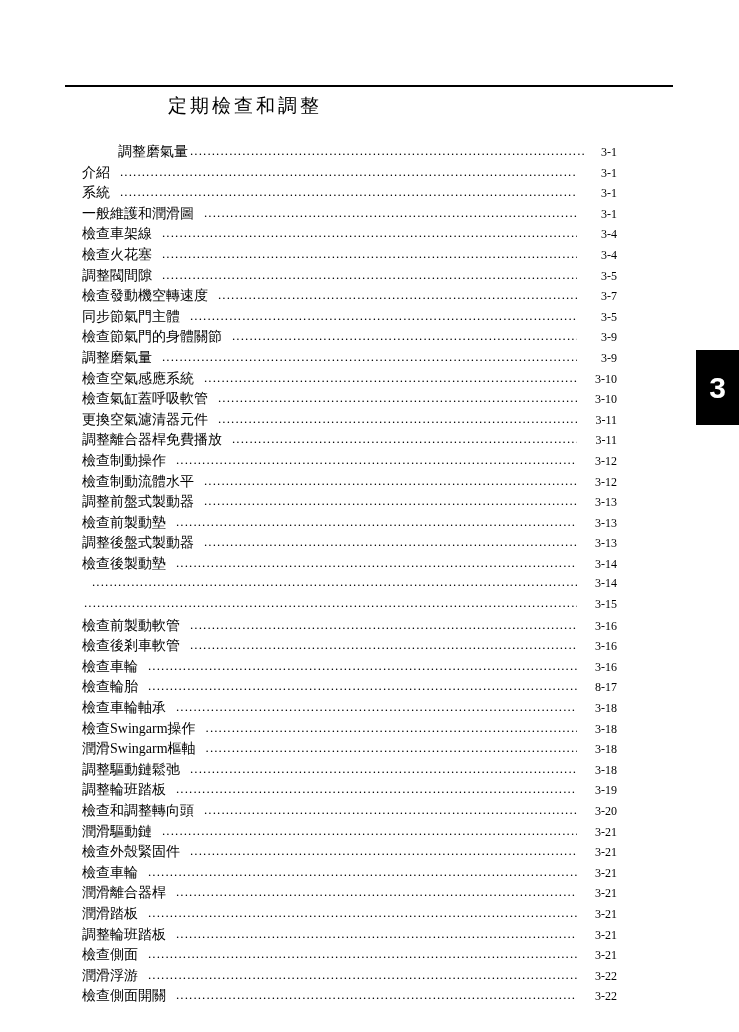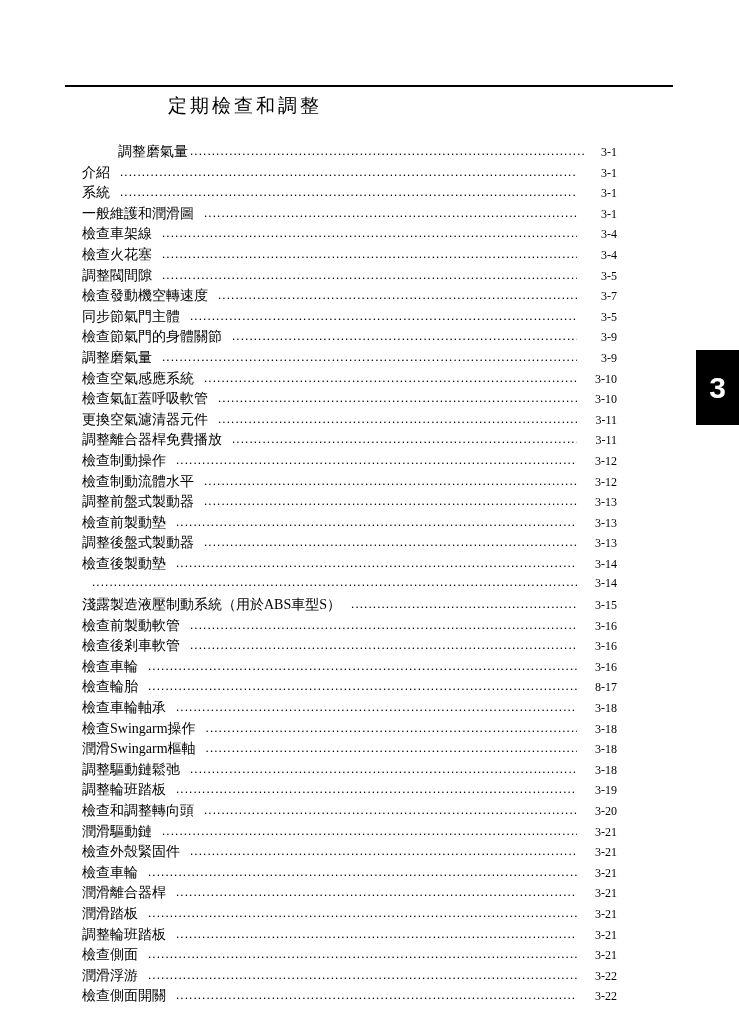--- a/index.html
+++ b/index.html
@@ -209,21 +209,20 @@
         <span class="label">檢查後製動墊</span>
         <span class="dots">........................................................................................................................</span>
         <span class="page-num">3-14</span>
       </div>
       <div class="toc-row lvl1">
         <span class="label"></span>
         <span class="dots">........................................................................................................................</span>
         <span class="page-num">3-14</span>
       </div>
       <div class="toc-row lvl1">
-        <span class="label">淺露製造液壓制動系統（用於ABS車型S）</span>
         <span class="dots">........................................................................................................................</span>
         <span class="page-num">3-15</span>
       </div>
       <div class="toc-row lvl1">
         <span class="label">檢查前製動軟管</span>
         <span class="dots">........................................................................................................................</span>
         <span class="page-num">3-16</span>
       </div>
       <div class="toc-row lvl1">
         <span class="label">檢查後剎車軟管</span>

